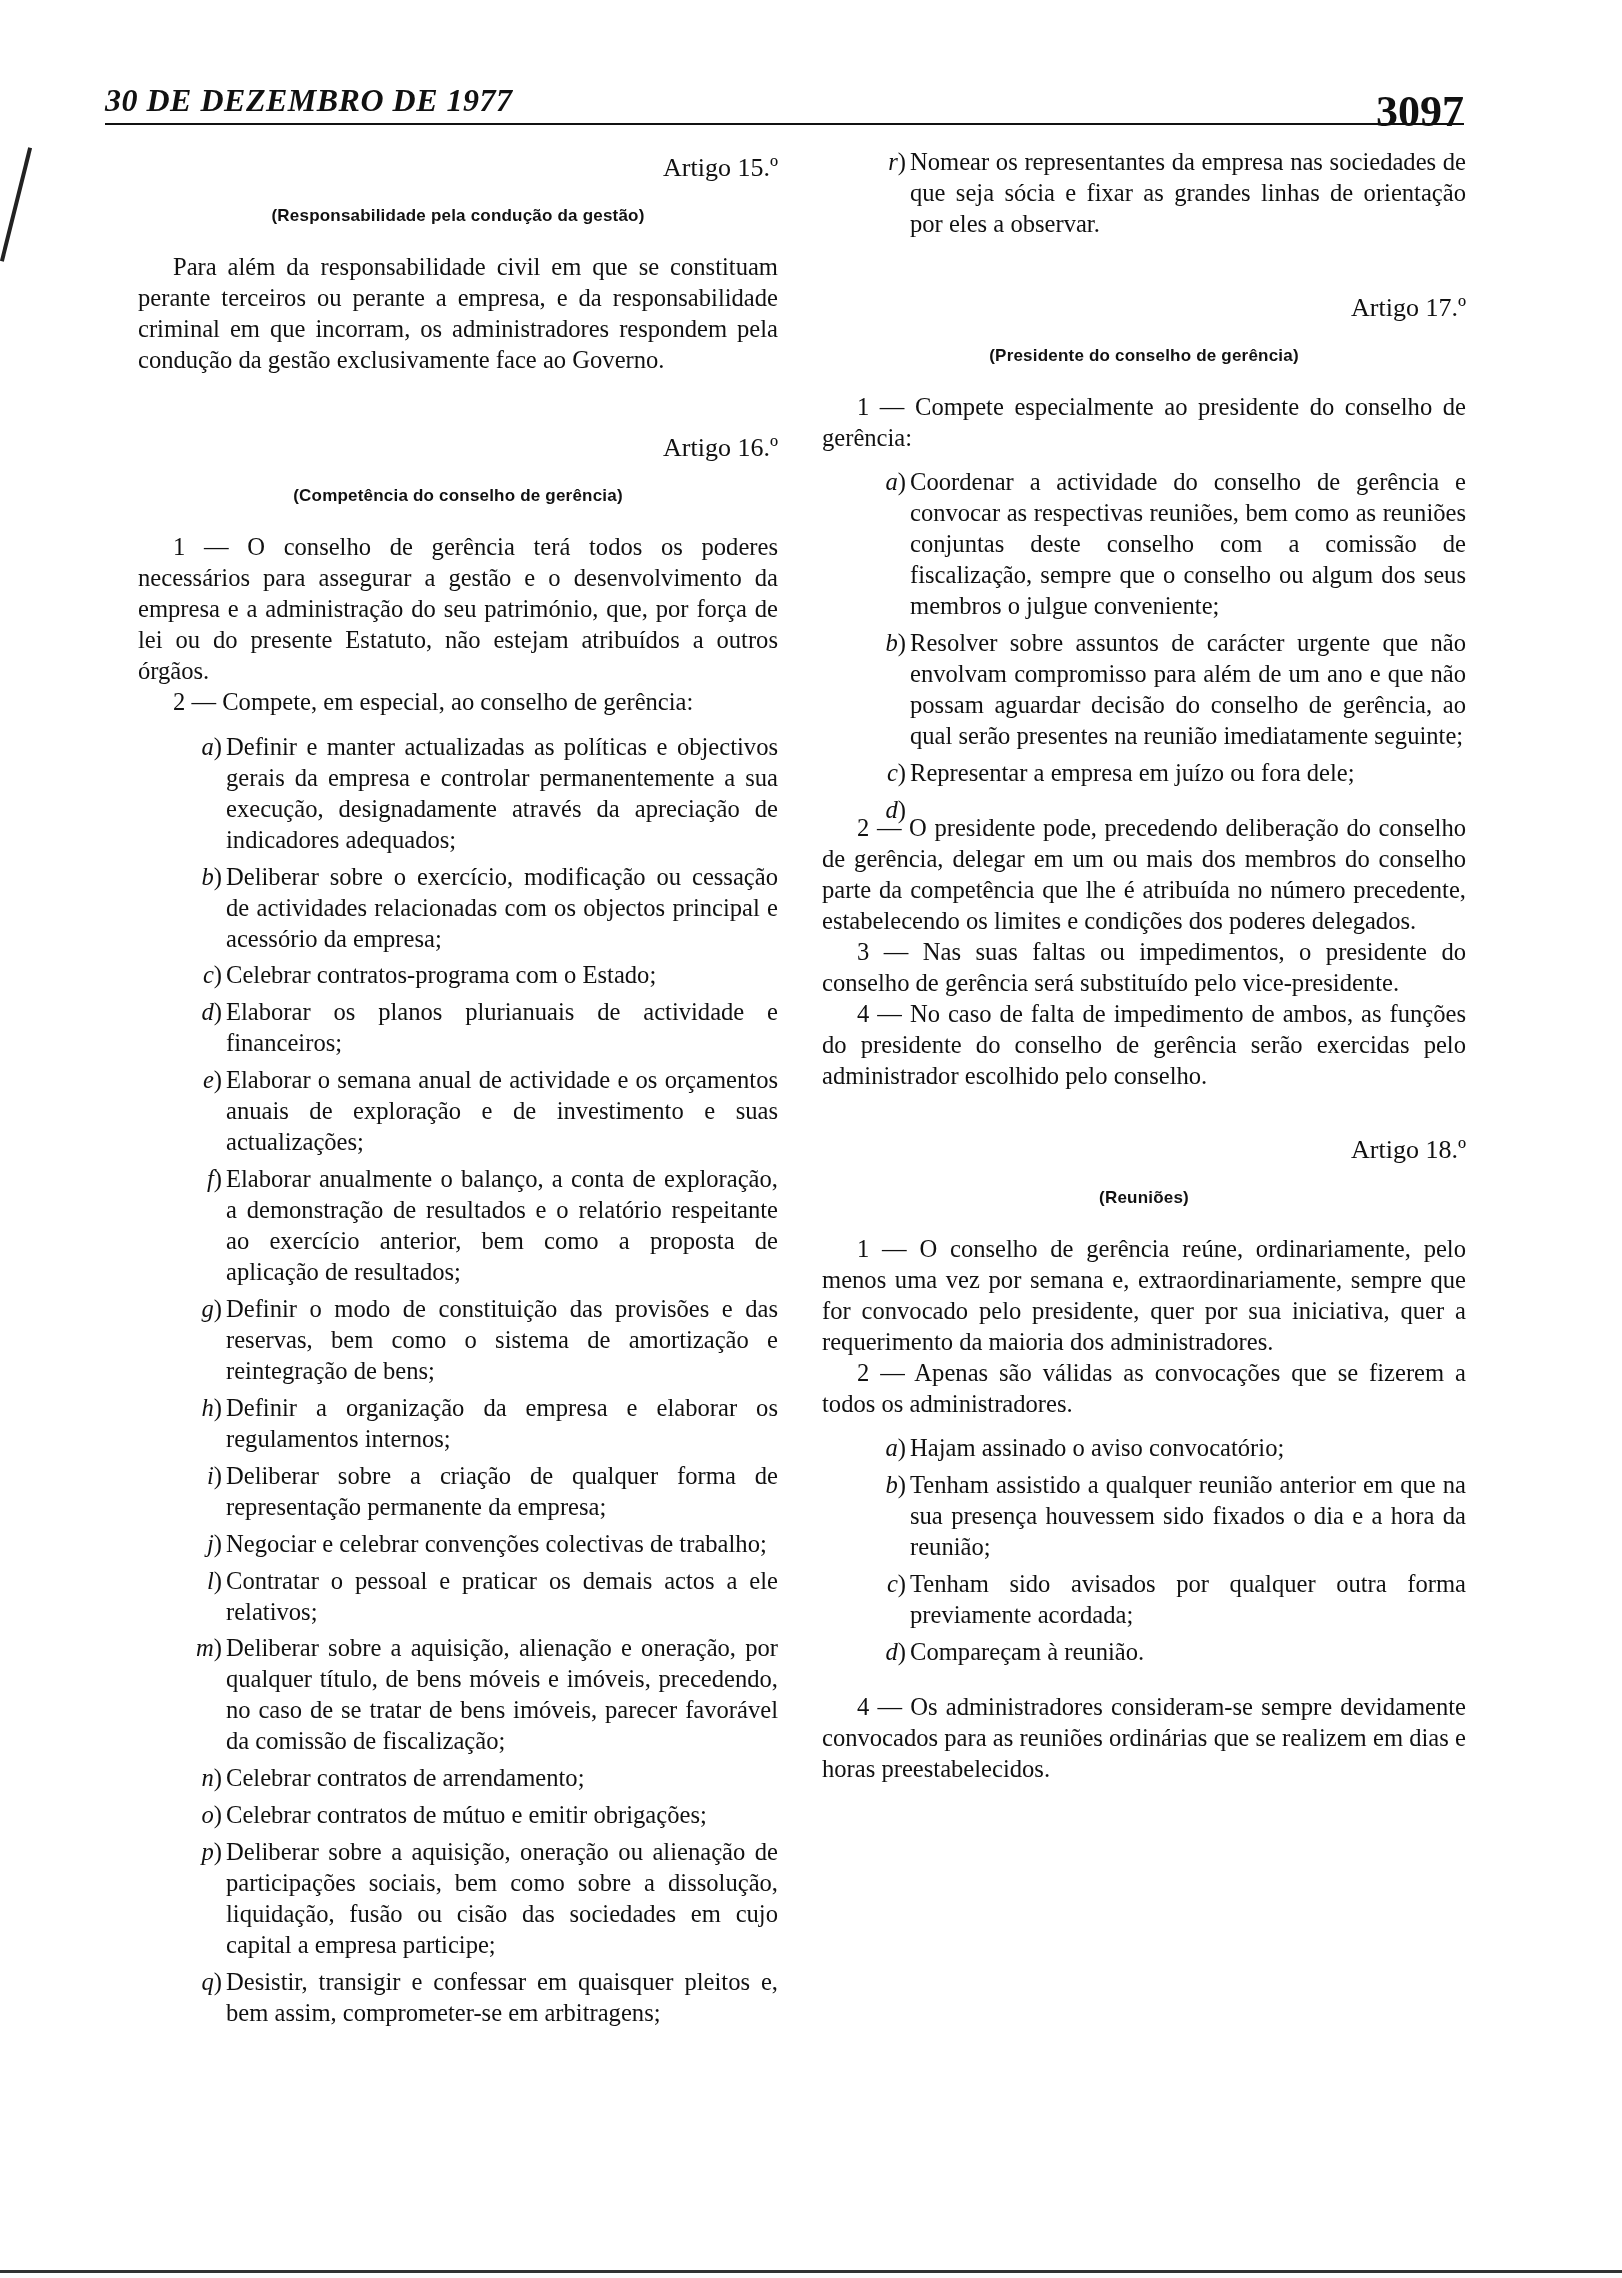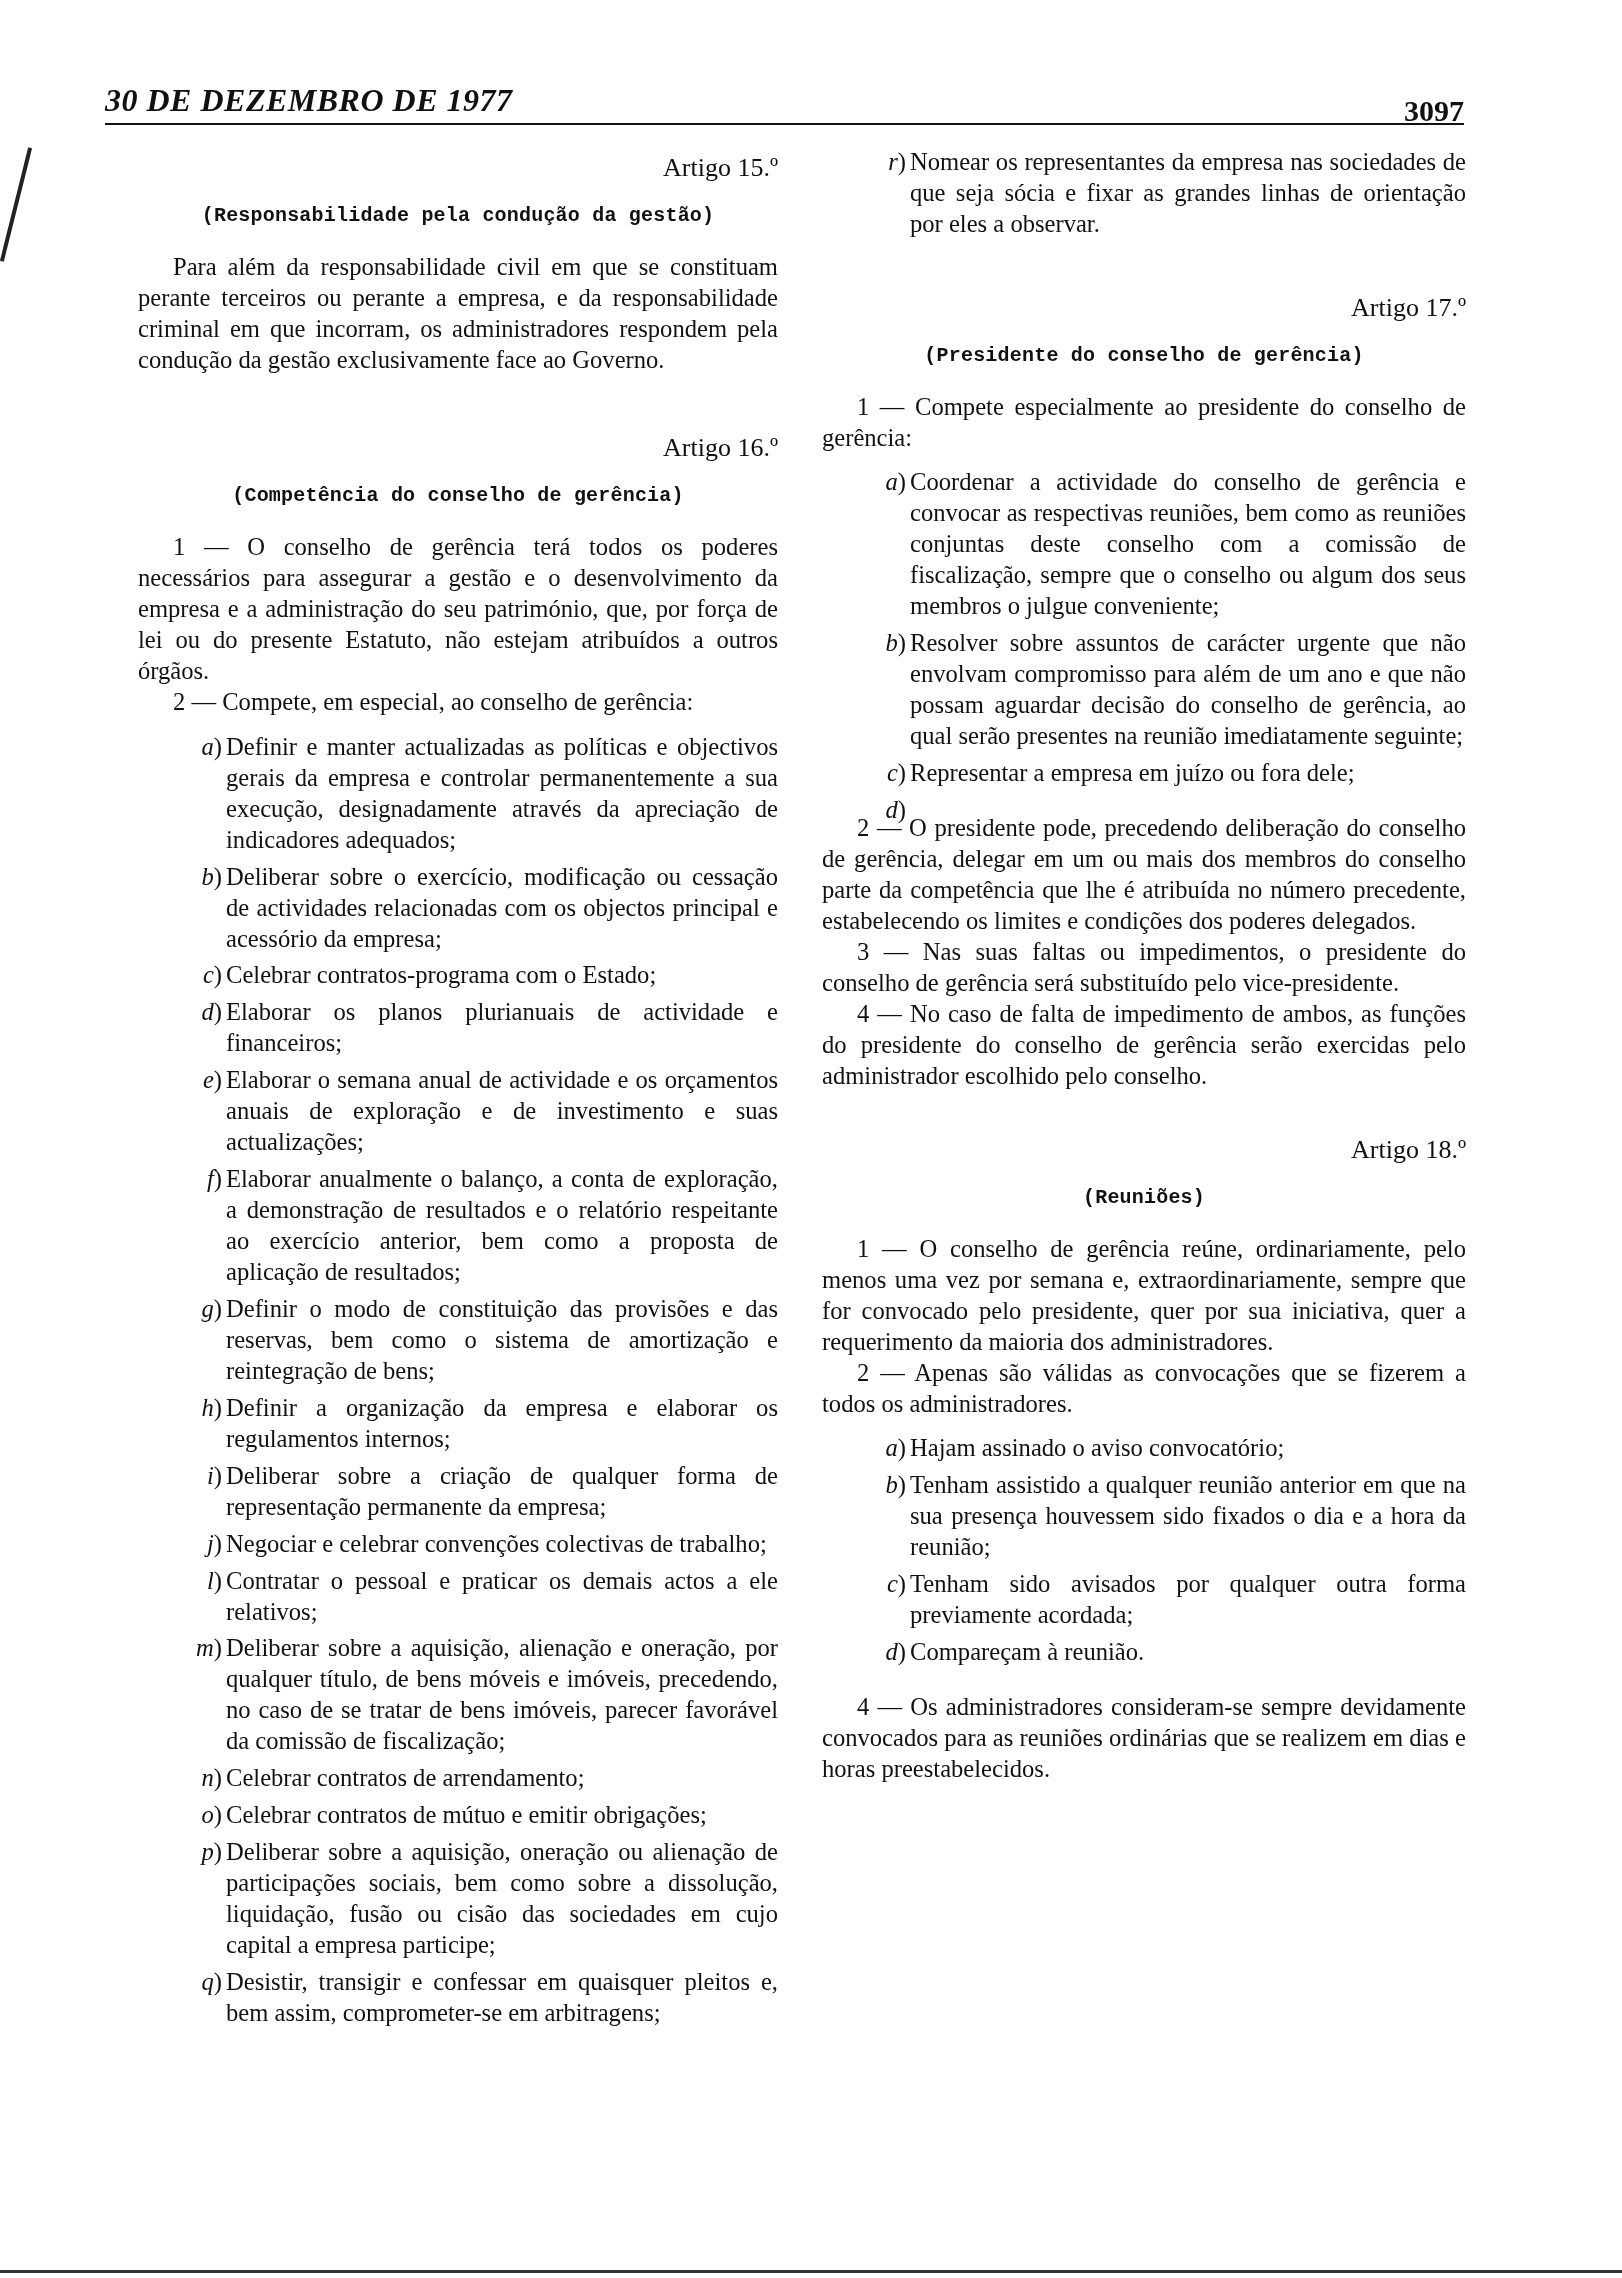--- a/index.html
+++ b/index.html
@@ -11,35 +11,35 @@
   .page-header {
     position: absolute; left: 105px; top: 78px; width: 1359px; height: 45px;
     border-bottom: 2.9px solid #111;
   }
   .header-date {
     position: absolute; left: 0; top: 3.9px;
     font-family: "Liberation Serif", serif; font-style: italic; font-weight: bold;
     font-size: 32px; letter-spacing: 0.5px;
   }
   .header-page {
-    position: absolute; right: 0; top: 16px;
-    font-family: "Liberation Serif", serif; font-weight: bold; font-size: 30px; margin-left: 16px;
+    position: absolute; right: 0; top: 8px;
+    font-family: "Liberation Serif", serif; font-weight: bold; font-size: 44px; margin-left: 16px;
   }
   .col {
     position: absolute; top: 146px;
     font-size: 24.6px; line-height: 31px; text-align: justify;
   }
   .col-left { left: 138px; width: 640px; }
   .col-right { left: 822px; width: 644px; }
   .art-title {
     text-align: right; font-size: 26px; margin: 5.9px 0 17.6px 0;
   }
   .art-sub {
-    text-align: center; font-family: Liberation Mono, monospace;
-    font-weight: bold; font-size: 20px; margin: 0 0 19.5px 0; letter-spacing: 0.2px;
+    text-align: center; font-family: Liberation Sans, sans-serif;
+    font-weight: bold; font-size: 17px; margin: 0 0 19.5px 0; letter-spacing: 0.2px;
   }
   .para { text-indent: 35px; margin: 0; }
   .list { margin: 13.7px 0 9.8px 0; padding: 0; list-style: none; }
   .list-item {
     position: relative; padding-left: 88px; margin: 0 0 5.9px 0;
   }
   .list-item .marker {
     position: absolute; left: 29px; width: 55px; text-align: right; font-style: italic;
   }
   .list-item .marker::after { content: ")"; font-style: normal; }

